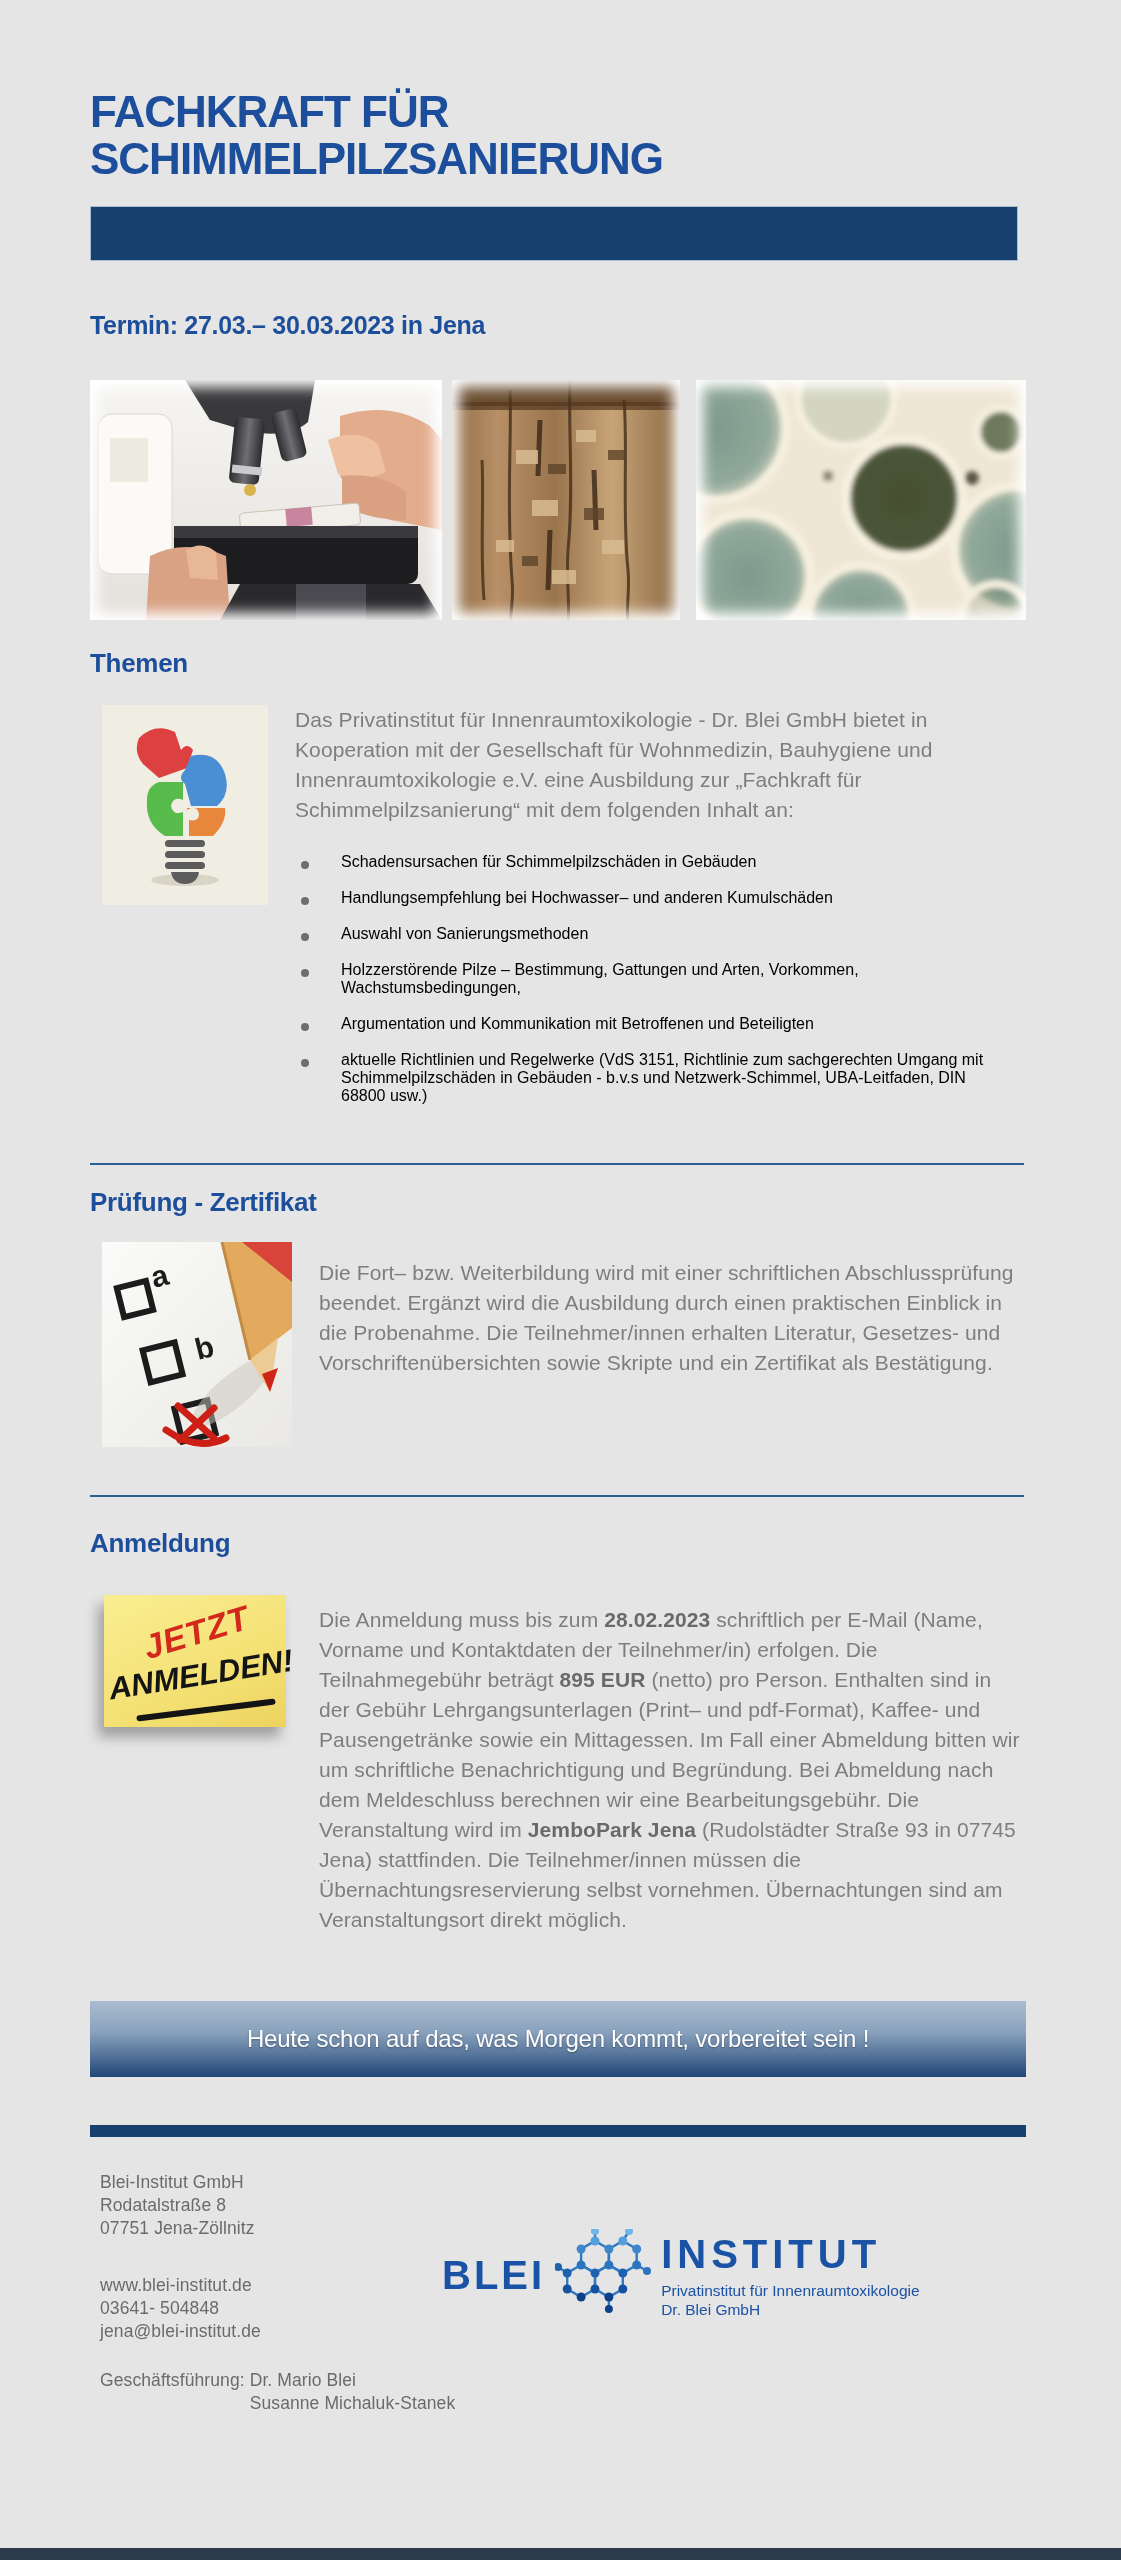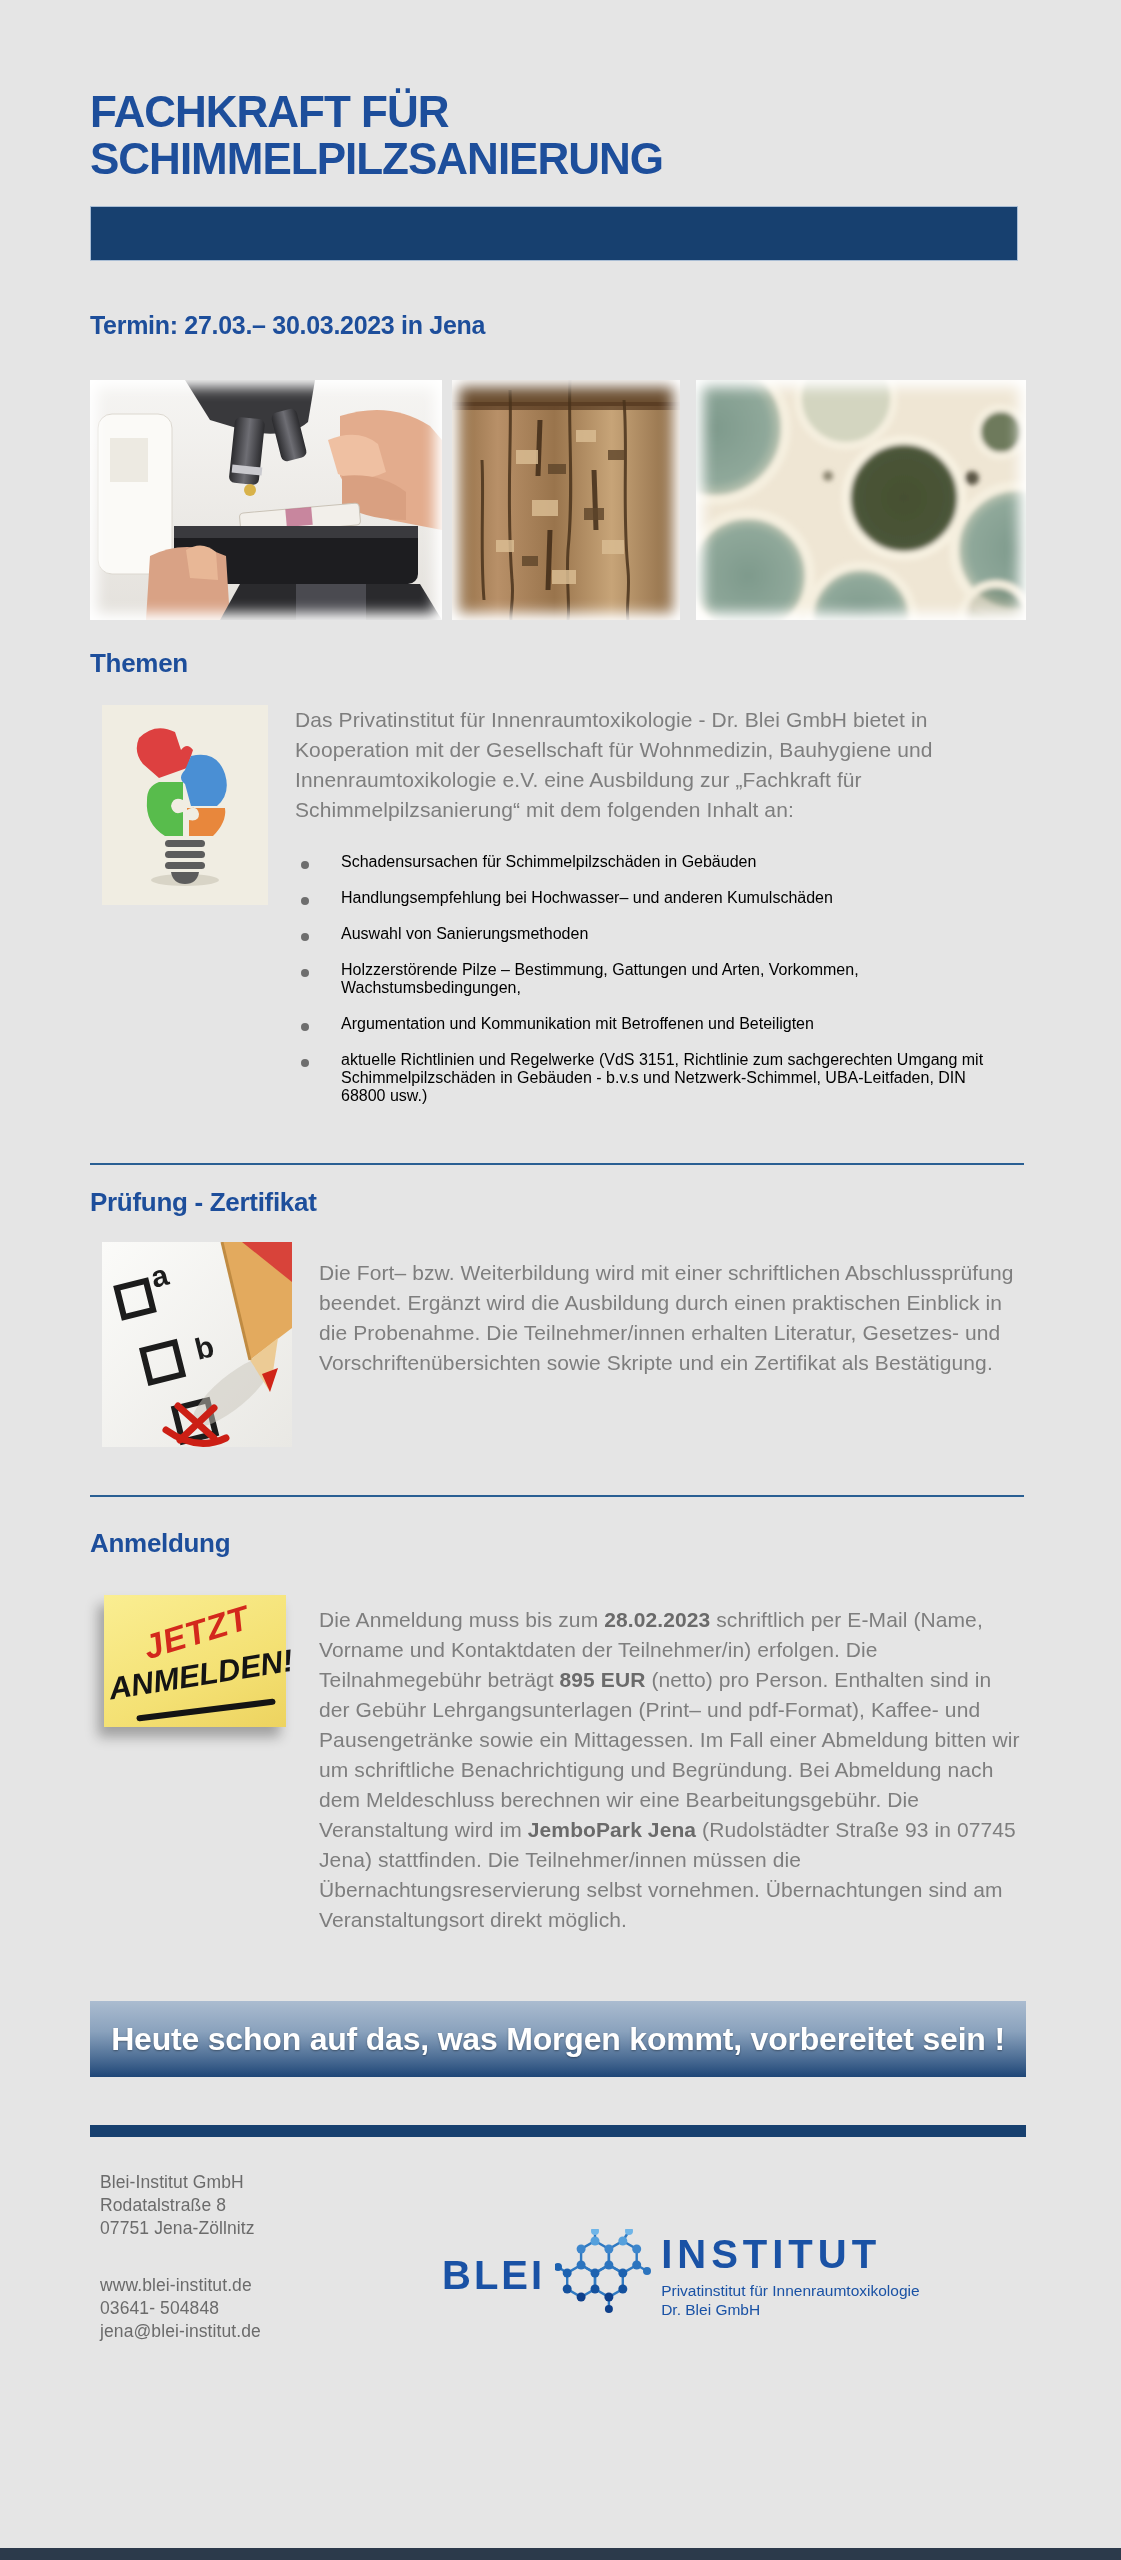--- a/index.html
+++ b/index.html
@@ -37,21 +37,21 @@
   .sec-img{flex:0 0 auto;margin-left:12px;}
   .sec-text{margin-left:27px;width:742px;margin-top:16px;}
 
   .sticky-wrap{flex:0 0 auto;margin-left:12px;position:relative;width:190px;height:150px;}
   .sticky{position:absolute;left:2px;top:6px;width:182px;height:132px;background:linear-gradient(155deg,#FAEE92 0%,#F4E174 60%,#EDD35F 100%);box-shadow:-6px 10px 12px rgba(0,0,0,0.30);}
   .sticky .jetzt{position:absolute;left:38px;top:18px;color:#D3281C;font-size:34px;font-weight:bold;font-style:italic;transform:rotate(-17deg);letter-spacing:1px;}
   .sticky .anmelden{position:absolute;left:4px;top:62px;color:#141414;font-size:31px;font-weight:bold;font-style:italic;transform:rotate(-9deg);letter-spacing:0px;white-space:nowrap;}
   .sticky .underline{position:absolute;left:32px;top:112px;width:140px;height:6px;background:#141414;border-radius:3px;transform:rotate(-7deg);}
 
   .banner{margin-top:66px;width:936px;height:76px;background:linear-gradient(#ABBCD0 0%,#8AA2BD 40%,#537399 72%,#1E4677 100%);display:flex;align-items:center;justify-content:center;}
-  .banner span{color:#ffffff;font-size:32px;font-weight:bold;letter-spacing:-0.2px;text-shadow:0 1px 2px rgba(0,0,0,0.35);}
+  .banner span{color:#ffffff;font-size:24px;font-weight:normal;letter-spacing:-0.2px;text-shadow:0 1px 2px rgba(0,0,0,0.35);}
 
   .thin-navy{margin-top:48px;width:936px;height:12px;background:#17406F;}
 
   .footer{position:relative;margin-top:34px;height:270px;}
   .addr{color:#6B6B6B;font-size:17.5px;line-height:23px;letter-spacing:0.1px;margin-left:10px;}
   .addr .gap1{height:34px;}
   .addr .gap2{height:26px;}
   .mgmt{display:flex;}
   .mgmt .names span{display:block;}
 
@@ -292,20 +292,27 @@
     <div class="footer">
       <div class="addr">
         <div>Blei-Institut GmbH</div>
         <div>Rodatalstraße 8</div>
         <div>07751 Jena-Zöllnitz</div>
         <div class="gap1"></div>
         <div>www.blei-institut.de</div>
         <div>03641- 504848</div>
         <div>jena@blei-institut.de</div>
         <div class="gap2"></div>
+        <div class="mgmt">
+          <span>Geschäftsführung:</span>&nbsp;
+          <span class="names">
+            <span>Dr. Mario Blei</span>
+            <span>Susanne Michaluk-Stanek</span>
+          </span>
+        </div>
       </div>
 
       <div class="logo">
         <span class="logo-word">BLEI</span>
         <span class="logo-mol">
           <svg width="96" height="88" viewBox="0 0 96 88">
             <g stroke="#2F79C2" stroke-width="2.4" fill="none">
               <polygon points="40,12 53.9,20 53.9,36 40,44 26.1,36 26.1,20"></polygon>
               <polygon points="67.8,12 81.7,20 81.7,36 67.8,44 53.9,36 53.9,20"></polygon>
               <polygon points="53.9,36 67.8,44 67.8,60 53.9,68 40,60 40,44"></polygon>

